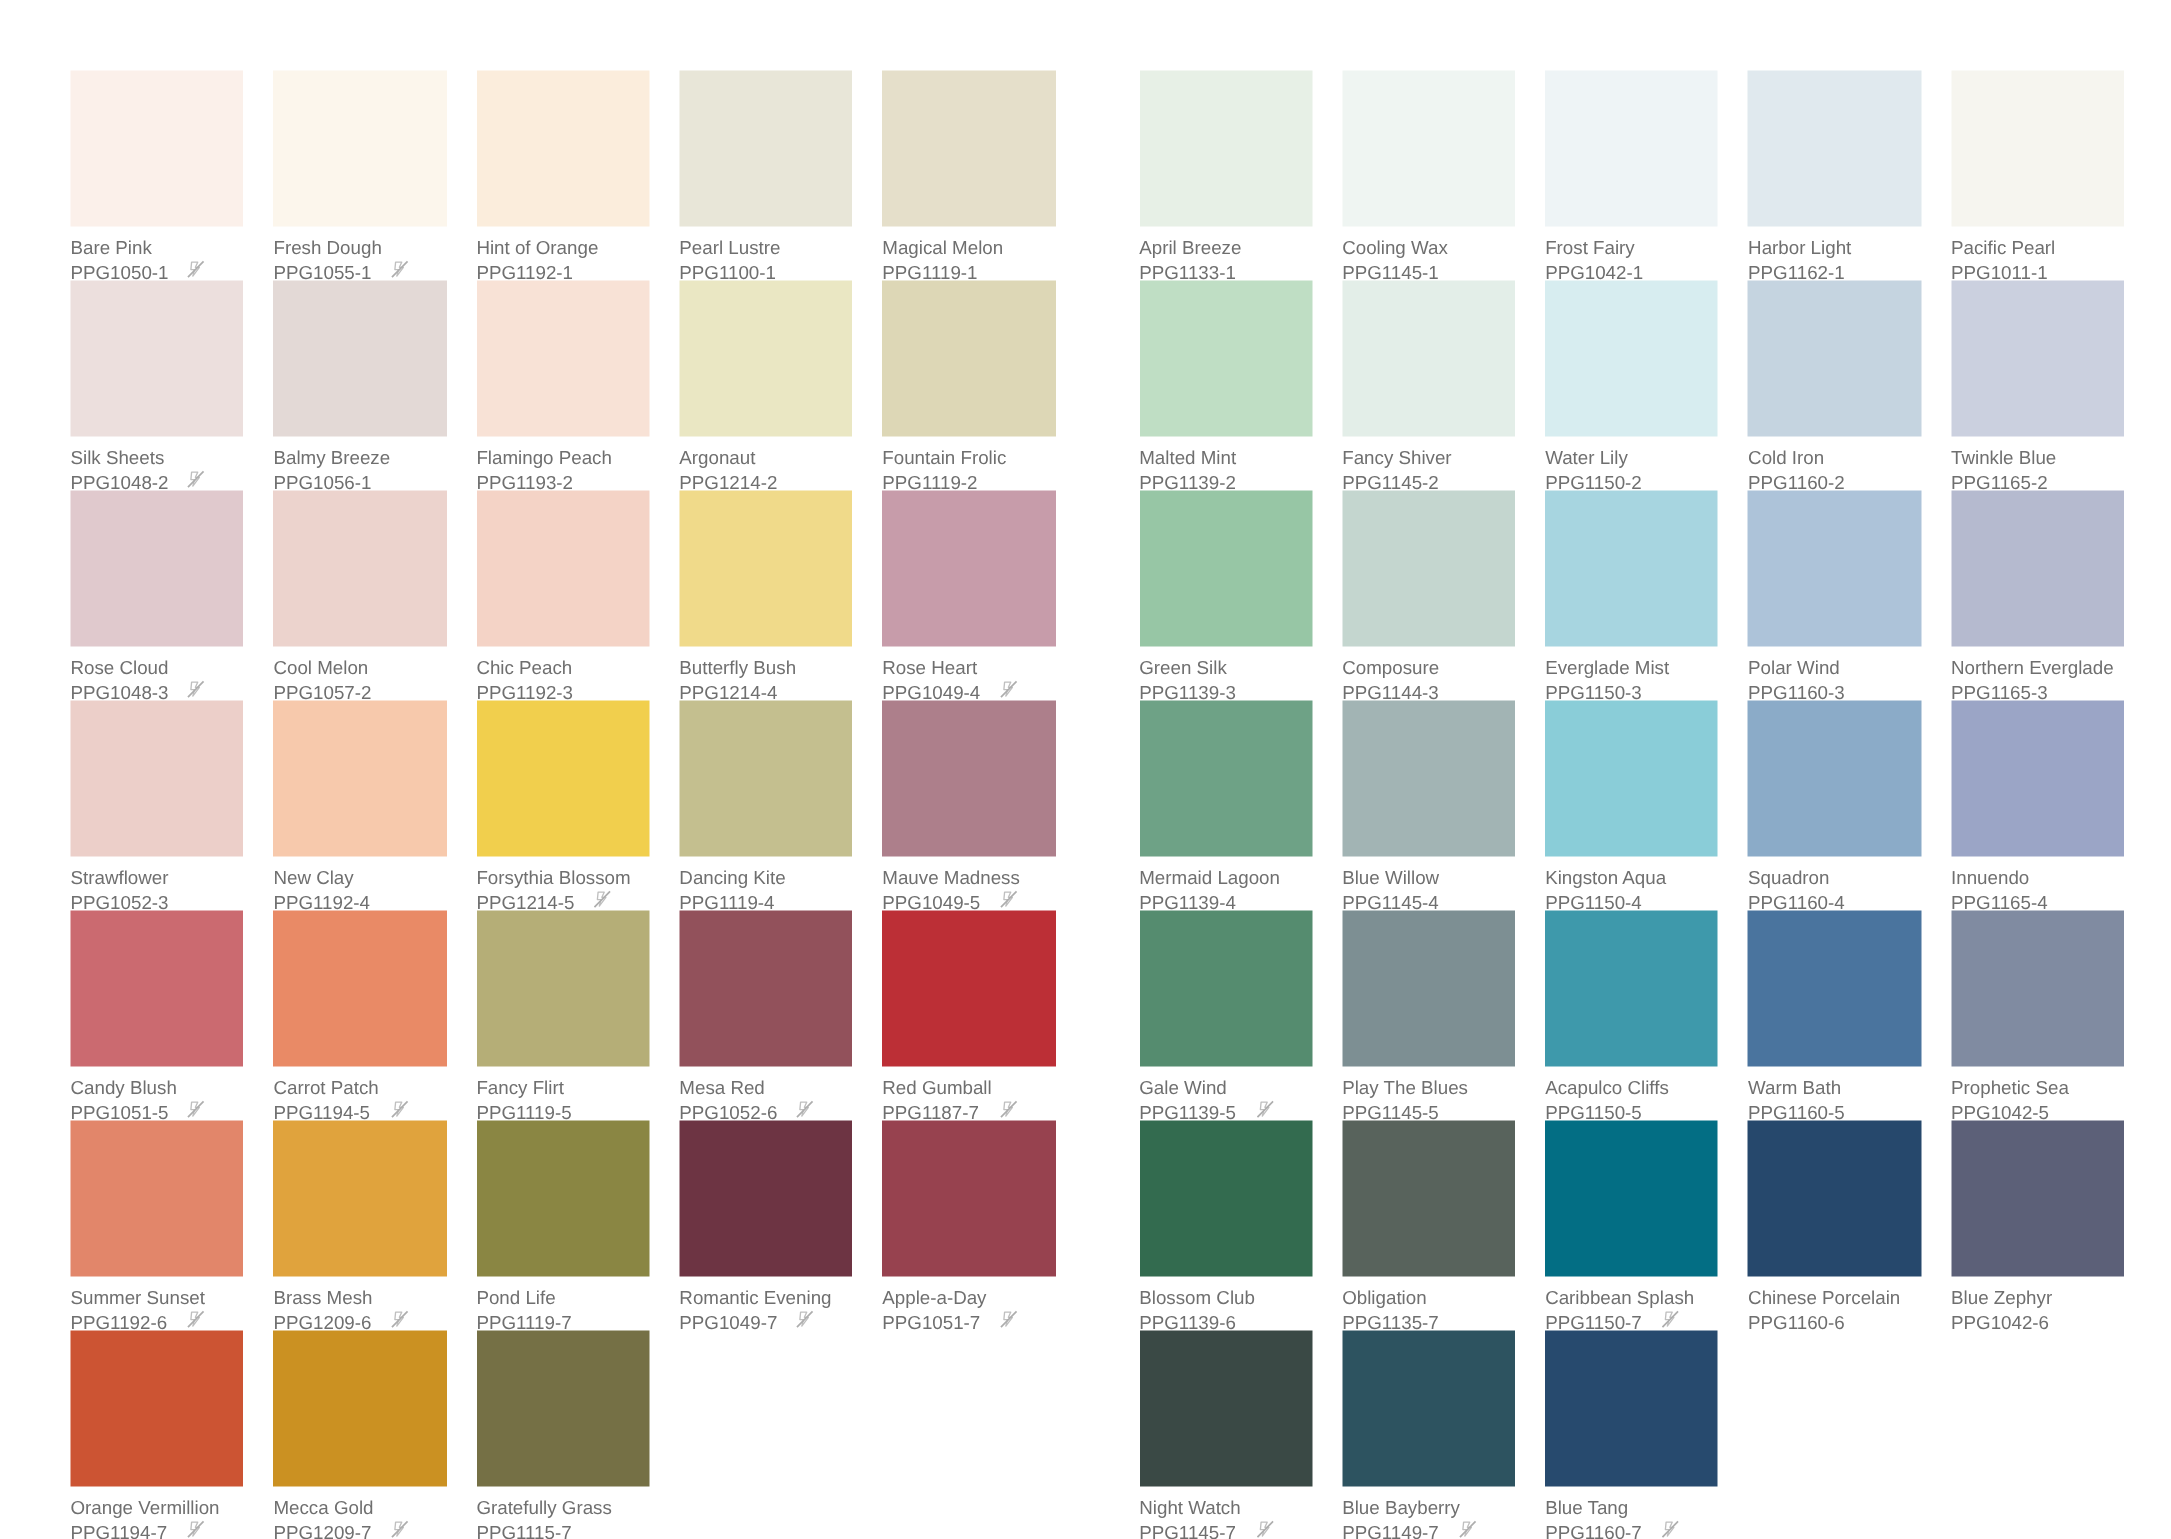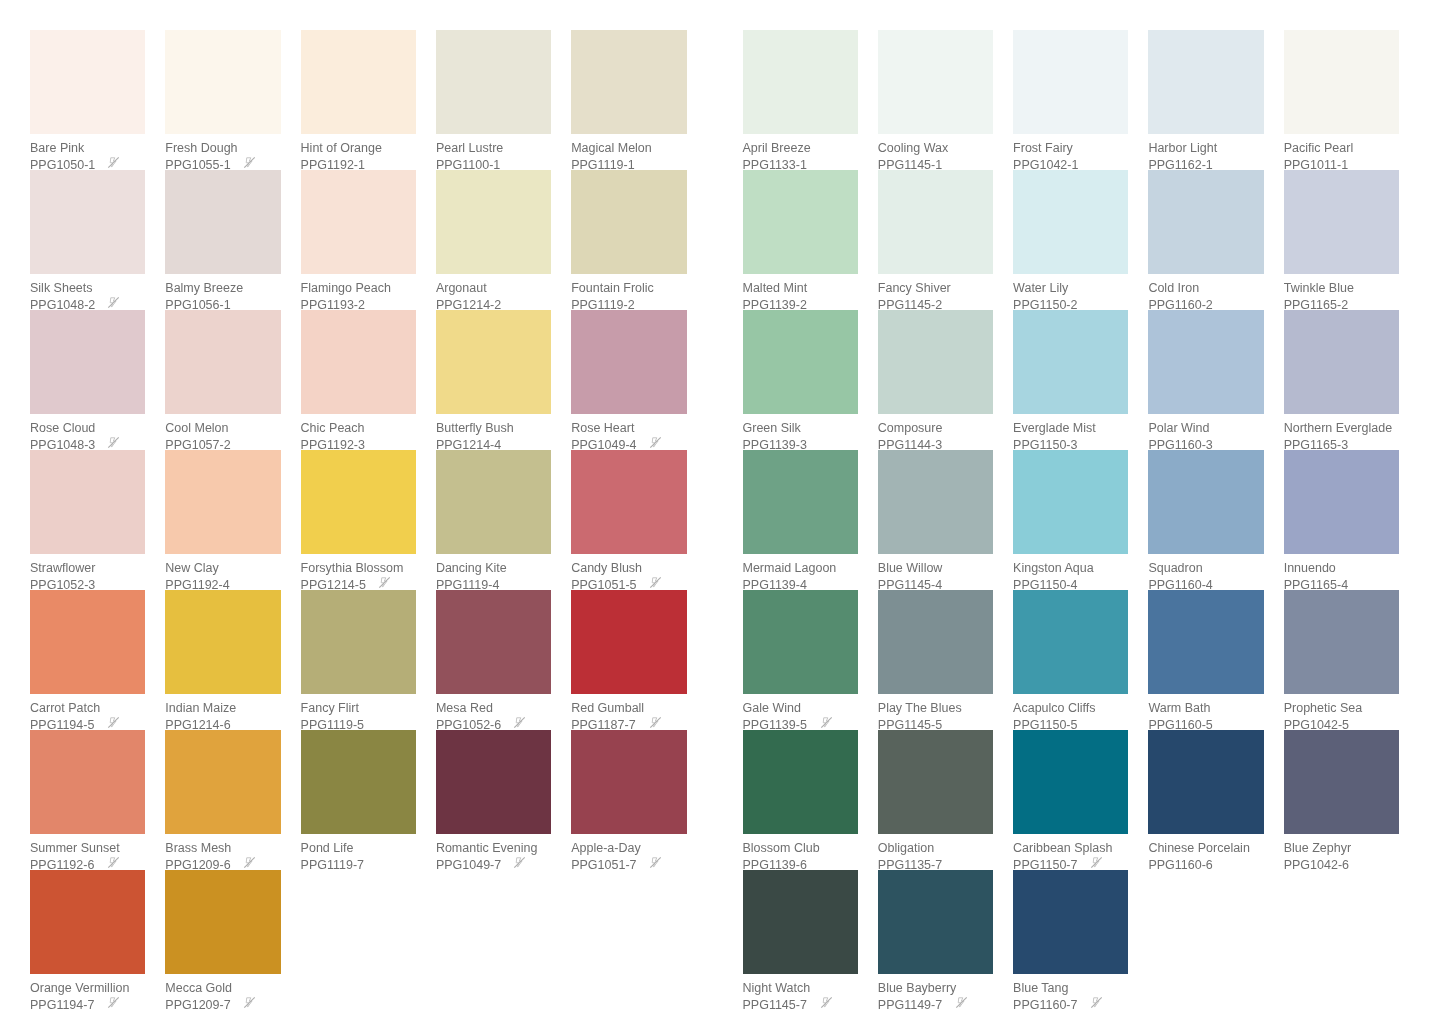--- a/index.html
+++ b/index.html
@@ -14,21 +14,21 @@
     height: 1026px;
     font-family: "Liberation Sans", "DejaVu Sans", sans-serif;
     color: #6d6d6d;
     overflow: hidden;
   }
 
   #sheet {
     position: relative;
     width: 1447px;
     height: 1026px;
-    padding: 0;
+    padding: 17px;
   }
 
   .panels {
     display: flex;
     flex-direction: row;
     width: 1447px;
     height: 1026px;
     padding-top: 30px;
     padding-left: 30px;
     padding-right: 30px;
@@ -260,20 +260,33 @@
           </div>
         </div>
         <div class="swatch-cell">
           <div class="chip" style="background: rgb(196, 191, 143);"></div>
           <div class="meta">
             <div class="cname">Dancing Kite</div>
             <div class="ccode">PPG1119-4</div>
           </div>
         </div>
         <div class="swatch-cell">
+          <div class="chip" style="background: rgb(173, 127, 139);"></div>
+          <div class="meta">
+            <div class="cname">Mauve Madness</div>
+            <div class="ccode">PPG1049-5</div>
+            <span class="no-flash-icon">
+              <svg viewBox="0 0 16 16" xmlns="http://www.w3.org/2000/svg">
+                <path d="M4.6 2.2 L9.6 2.2 L7.7 6.4 L11.0 6.4 L5.6 13.6 L6.9 8.3 L4.0 8.3 Z" fill="none" stroke="#8b8b8b" stroke-width="1.1" stroke-linejoin="round"></path>
+                <line x1="1.6" y1="14.4" x2="14.4" y2="1.6" stroke="#6b6b6b" stroke-width="1.4"></line>
+              </svg>
+            </span>
+          </div>
+        </div>
+        <div class="swatch-cell">
           <div class="chip" style="background: rgb(203, 106, 112);"></div>
           <div class="meta">
             <div class="cname">Candy Blush</div>
             <div class="ccode">PPG1051-5</div>
             <span class="no-flash-icon">
               <svg viewBox="0 0 16 16" xmlns="http://www.w3.org/2000/svg">
                 <path d="M4.6 2.2 L9.6 2.2 L7.7 6.4 L11.0 6.4 L5.6 13.6 L6.9 8.3 L4.0 8.3 Z" fill="none" stroke="#8b8b8b" stroke-width="1.1" stroke-linejoin="round"></path>
                 <line x1="1.6" y1="14.4" x2="14.4" y2="1.6" stroke="#6b6b6b" stroke-width="1.4"></line>
               </svg>
             </span>
@@ -286,27 +299,20 @@
             <div class="ccode">PPG1194-5</div>
             <span class="no-flash-icon">
               <svg viewBox="0 0 16 16" xmlns="http://www.w3.org/2000/svg">
                 <path d="M4.6 2.2 L9.6 2.2 L7.7 6.4 L11.0 6.4 L5.6 13.6 L6.9 8.3 L4.0 8.3 Z" fill="none" stroke="#8b8b8b" stroke-width="1.1" stroke-linejoin="round"></path>
                 <line x1="1.6" y1="14.4" x2="14.4" y2="1.6" stroke="#6b6b6b" stroke-width="1.4"></line>
               </svg>
             </span>
           </div>
         </div>
         <div class="swatch-cell">
-          <div class="chip" style="background: rgb(230, 191, 63);"></div>
-          <div class="meta">
-            <div class="cname">Indian Maize</div>
-            <div class="ccode">PPG1214-6</div>
-          </div>
-        </div>
-        <div class="swatch-cell">
           <div class="chip" style="background: rgb(181, 174, 119);"></div>
           <div class="meta">
             <div class="cname">Fancy Flirt</div>
             <div class="ccode">PPG1119-5</div>
           </div>
         </div>
         <div class="swatch-cell">
           <div class="chip" style="background: rgb(146, 81, 91);"></div>
           <div class="meta">
             <div class="cname">Mesa Red</div>
@@ -408,20 +414,27 @@
           <div class="chip" style="background: rgb(203, 145, 34);"></div>
           <div class="meta">
             <div class="cname">Mecca Gold</div>
             <div class="ccode">PPG1209-7</div>
             <span class="no-flash-icon">
               <svg viewBox="0 0 16 16" xmlns="http://www.w3.org/2000/svg">
                 <path d="M4.6 2.2 L9.6 2.2 L7.7 6.4 L11.0 6.4 L5.6 13.6 L6.9 8.3 L4.0 8.3 Z" fill="none" stroke="#8b8b8b" stroke-width="1.1" stroke-linejoin="round"></path>
                 <line x1="1.6" y1="14.4" x2="14.4" y2="1.6" stroke="#6b6b6b" stroke-width="1.4"></line>
               </svg>
             </span>
+          </div>
+        </div>
+        <div class="swatch-cell">
+          <div class="chip" style="background: rgb(117, 112, 69);"></div>
+          <div class="meta">
+            <div class="cname">Gratefully Grass</div>
+            <div class="ccode">PPG1115-7</div>
           </div>
         </div>
       </div>
     <div class="panel" id="panel-1">
         <div class="swatch-cell">
           <div class="chip" style="background: rgb(231, 240, 230);"></div>
           <div class="meta">
             <div class="cname">April Breeze</div>
             <div class="ccode">PPG1133-1</div>
           </div>

